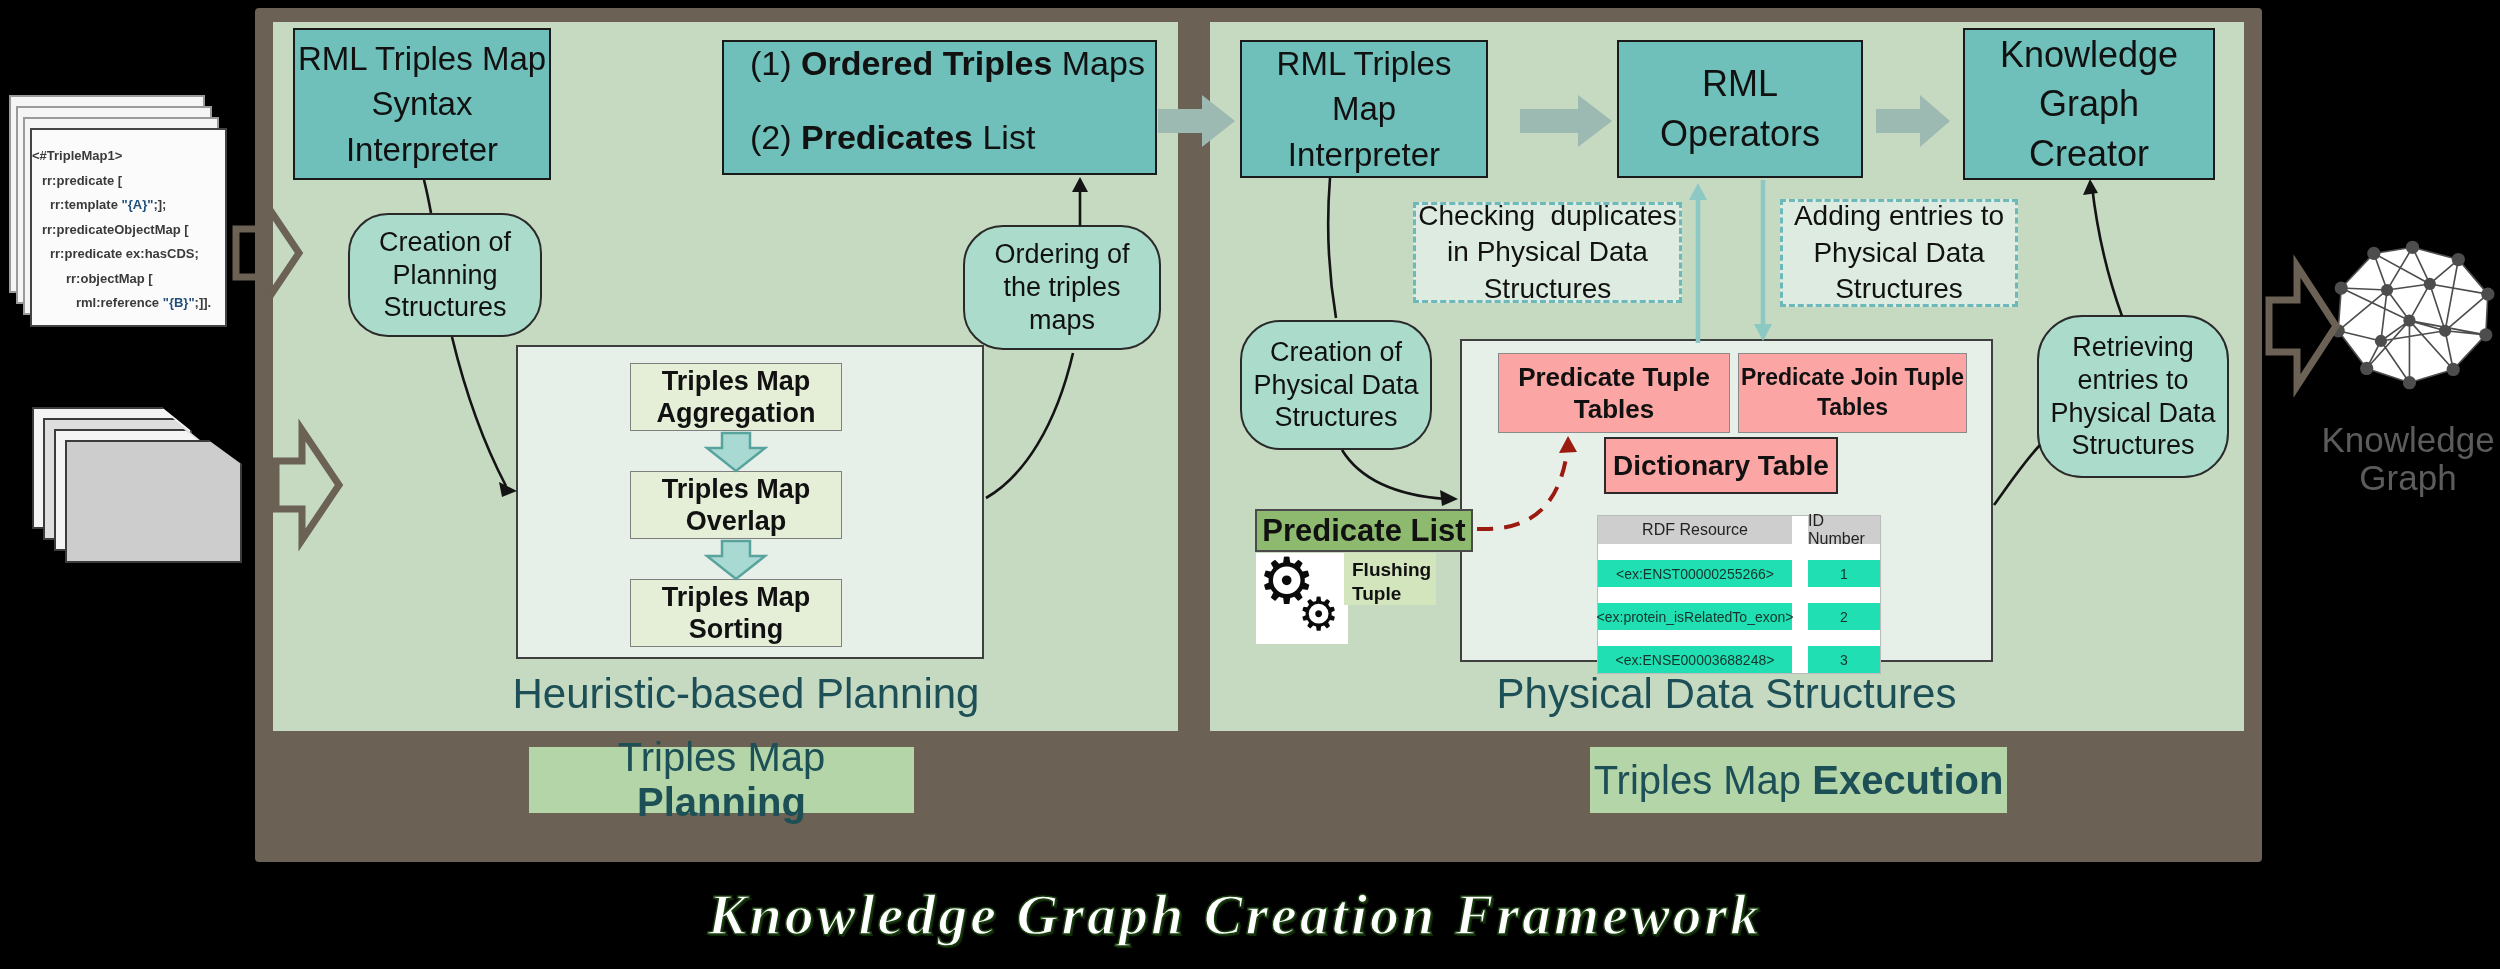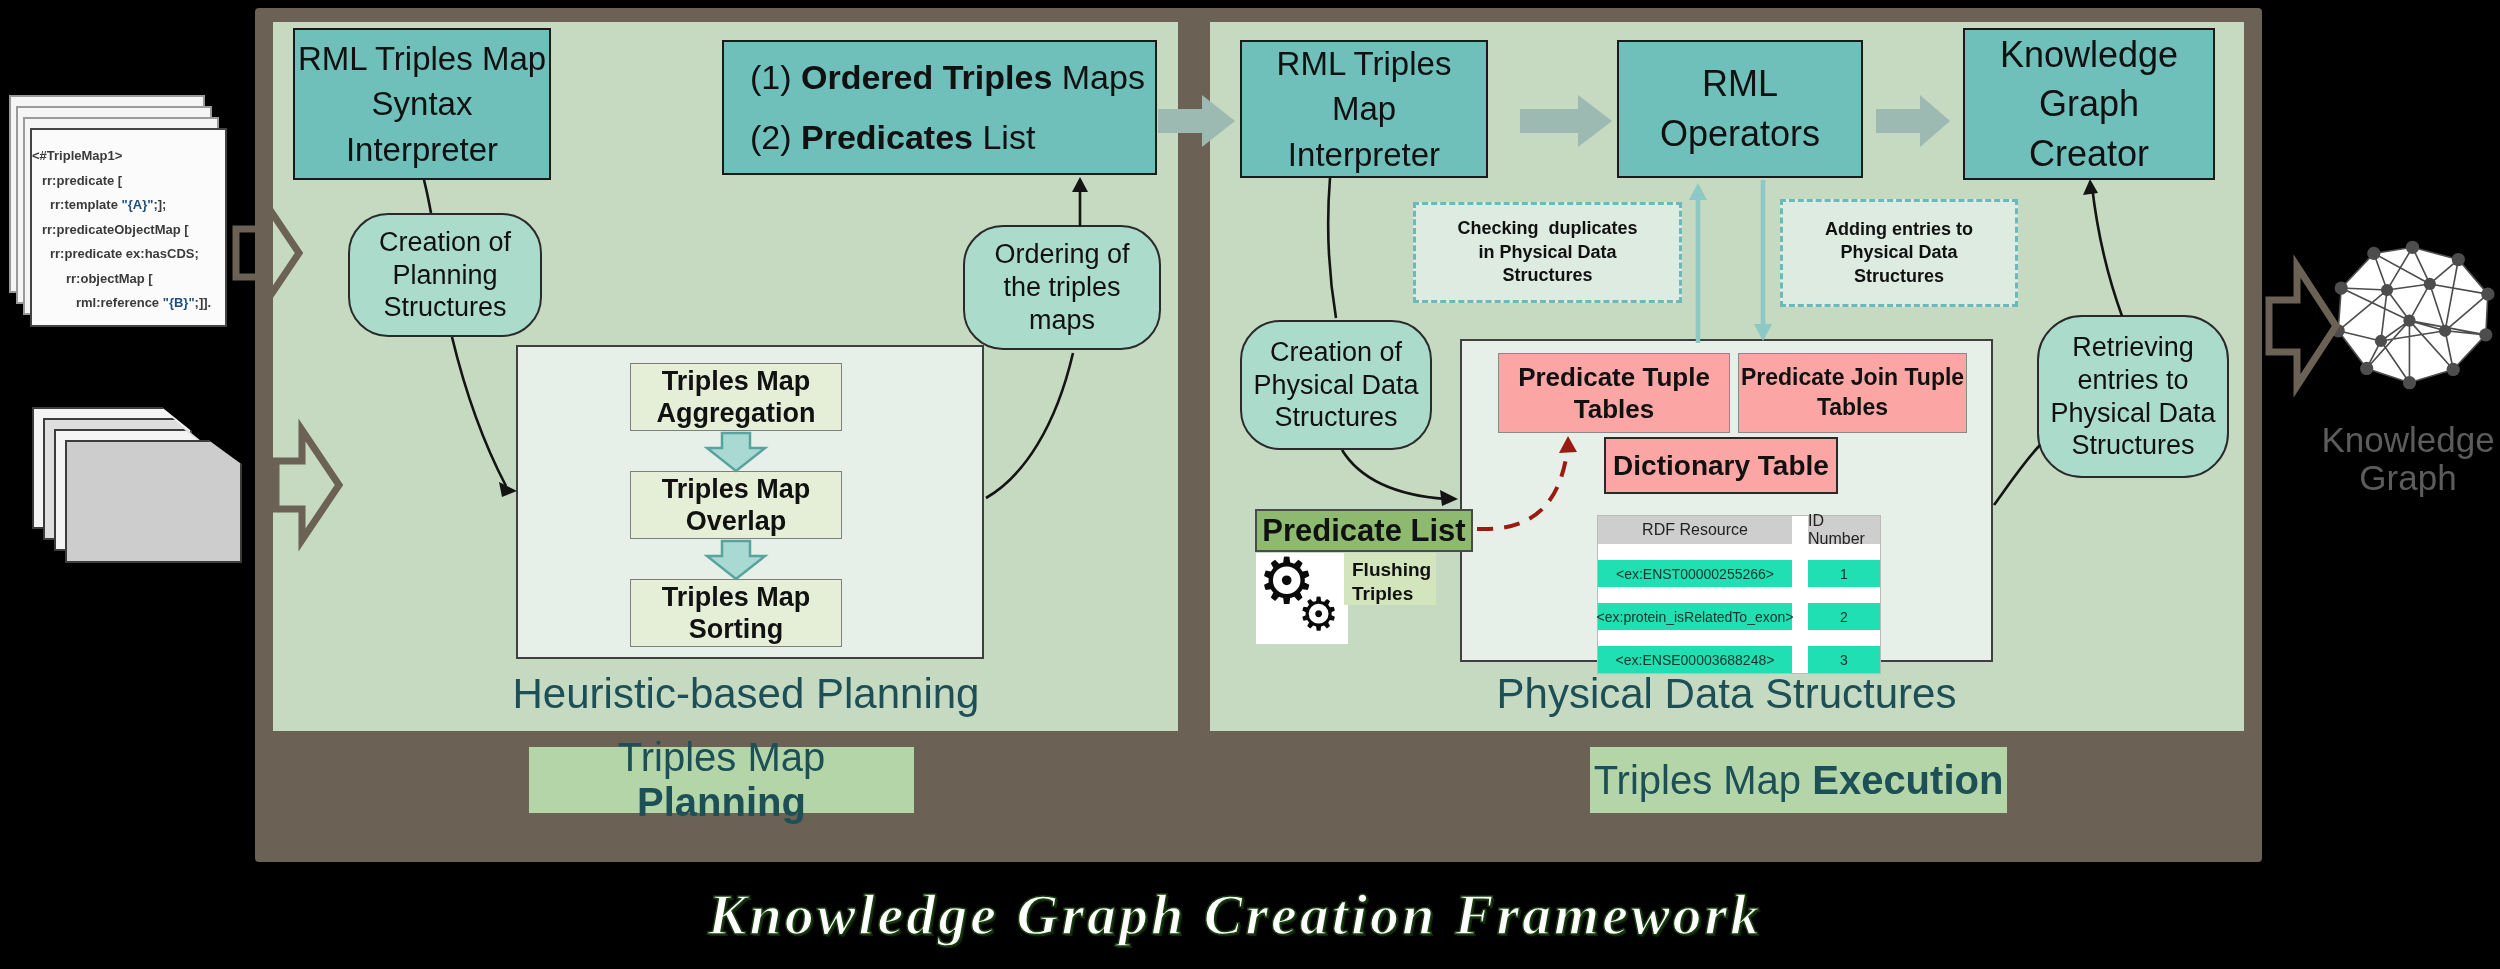--- a/index.html
+++ b/index.html
@@ -15,27 +15,27 @@
   .panel.left{left:273px;top:22px;width:905px;height:709px;}
   .panel.right{left:1210px;top:22px;width:1034px;height:709px;}
 
   
   .teal{background:#6fc0ba;border:2px solid #1a1a1a;z-index:4;}
   .teal.f33{font-size:33px;line-height:1.38;}
   .teal.f36{font-size:36px;line-height:1.38;}
   .rounded{background:#abdccb;border:2px solid #2a2a2a;border-radius:40px;font-size:27px;line-height:1.22;z-index:4;}
   .innerbox{background:#e6f0e9;border:2px solid #3f3f3f;z-index:3;}
   .step{background:#e5efd7;border:1.5px solid #7f7f7f;font-weight:bold;font-size:27px;line-height:1.2;z-index:4;}
-  .dashed{background:#ddebe0;border:3px dashed #6db8bb;font-weight:bold;font-size:18px;line-height:1.3;z-index:4;}
+  .dashed{background:#ddebe0;border:3px dashed #6db8bb;font-weight:normal;font-size:28px;line-height:1.3;z-index:4;}
   .caption{font-size:42px;color:#1d4f57;z-index:4;}
   .bottom-label{background:#b4d5a7;font-size:40px;color:#1d4f57;z-index:4;}
   .bottom-label b{font-weight:bold;}
 
   
-  .outputs{padding:16px 0 16px 26px;display:flex;flex-direction:column;justify-content:space-between;
+  .outputs{padding:2px 0 16px 26px;display:flex;flex-direction:column;justify-content:space-between;
            font-size:34px;align-items:flex-start;text-align:left;}
 
   
   .tbox{background:#fca5a5;border:1.5px solid #8a8a8a;font-weight:bold;z-index:4;}
   .dictgrid{display:grid;grid-template-columns:194px 72px;grid-template-rows:28px 27px 27px 27px;
             gap:16px;background:#fff;border:1px solid #bbb;z-index:5;}
   .dictgrid .hc{background:#cecece;font-size:16px;color:#222;display:flex;align-items:center;justify-content:center;}
   .dictgrid .dc{background:#20dfb2;font-size:14px;color:#14342c;display:flex;align-items:center;justify-content:center;}
 
   .plist{background:#8dba6e;border:2.5px solid #4a4a4a;font-weight:bold;font-size:31px;z-index:6;}
@@ -174,21 +174,21 @@
   <div class="abs caption center" style="left:1460px;top:670px;width:533px;height:48px;">Physical Data Structures</div>
 
   <div class="abs plist center" style="left:1255px;top:509px;width:218px;height:43px;">Predicate List</div>
 
   <div class="abs gearcard" style="left:1256px;top:553px;width:92px;height:91px;">
     <span class="gear" style="left:2px;top:-4px;font-size:64px;">⚙</span>
     <span class="gear" style="left:42px;top:38px;font-size:46px;">⚙</span>
   </div>
 
   <div class="abs flushing pre" style="left:1344px;top:553px;width:92px;height:52px;">Flushing
-Triples</div>
+Tuple</div>
 
   <div class="abs bottom-label center" style="left:529px;top:747px;width:385px;height:66px;">
     <span><span>Triples Map </span><b>Planning</b></span>
   </div>
   <div class="abs bottom-label center" style="left:1542px;top:747px;width:417px;height:66px;margin-left:48px;">
     <span><span>Triples Map </span><b>Execution</b></span>
   </div>
 
   <div class="abs kgicon" style="left:2328px;top:240px;width:168px;height:150px;">
     <svg width="168" height="150" viewBox="0 0 165 145">

